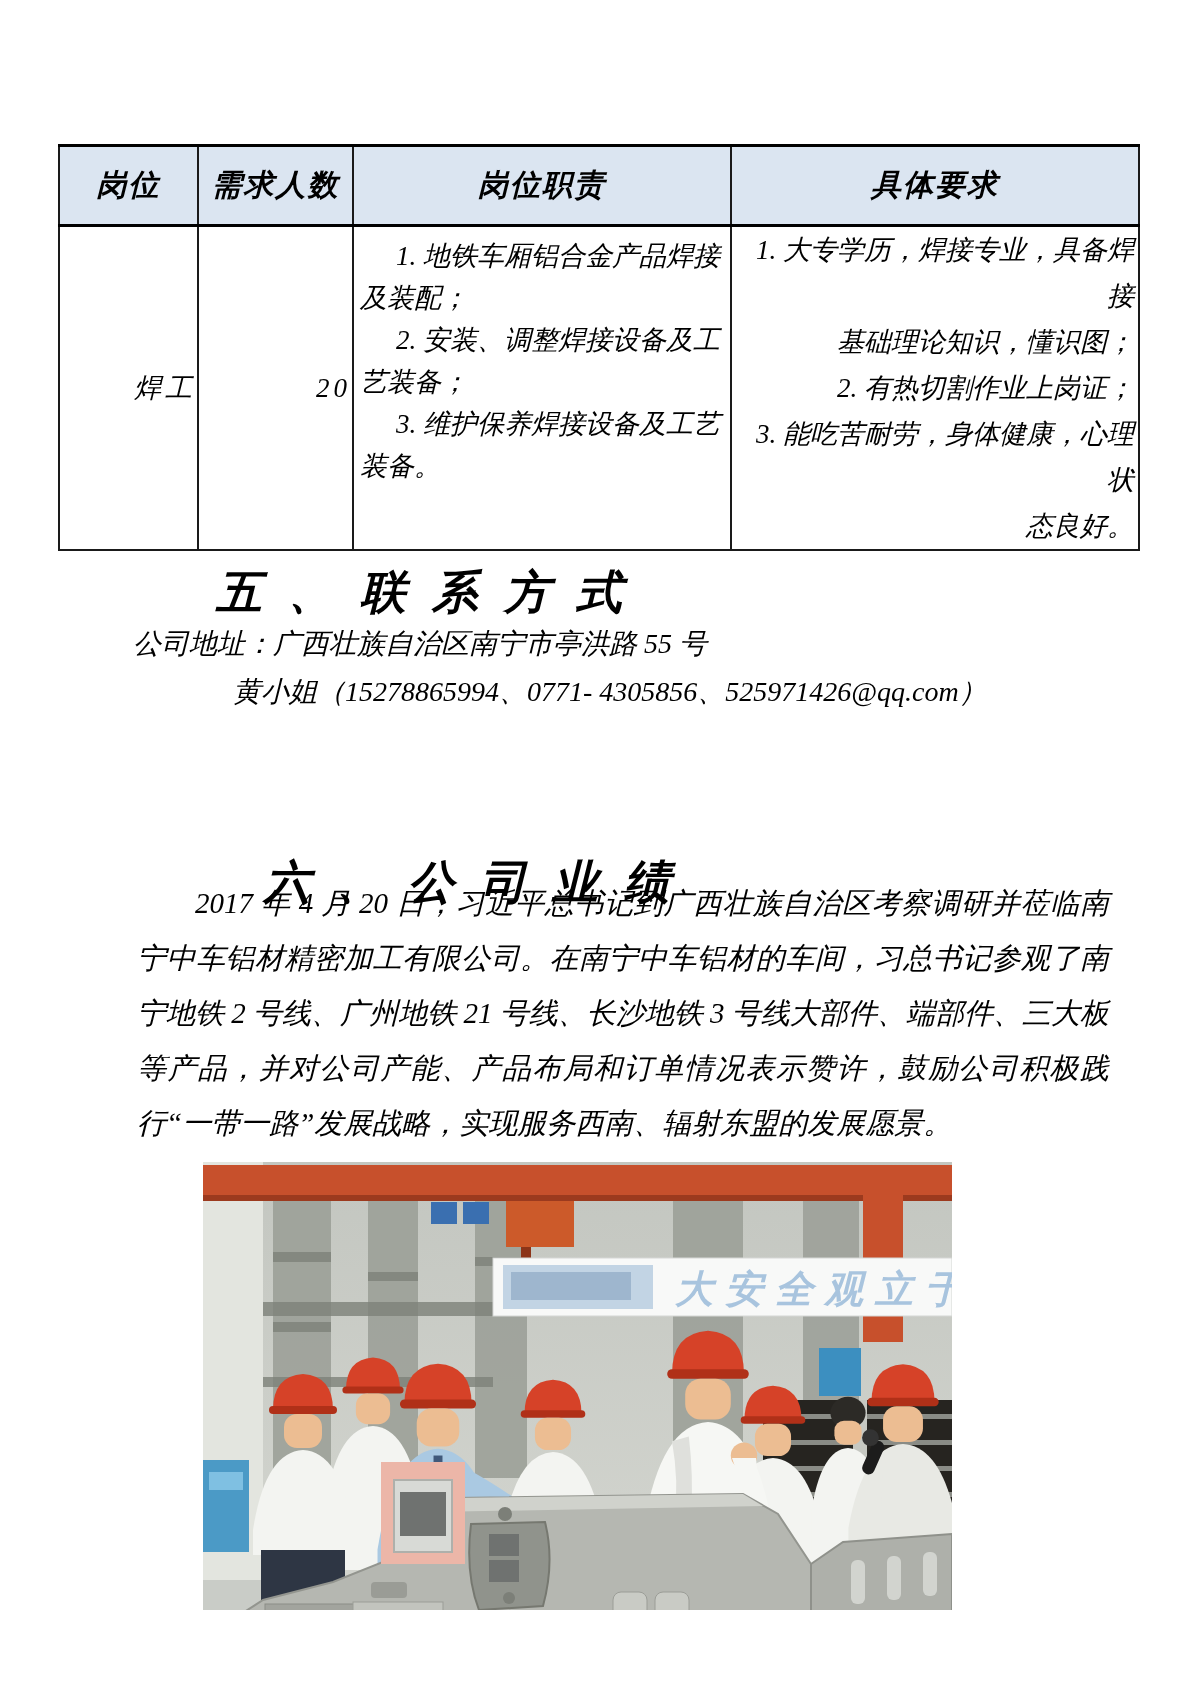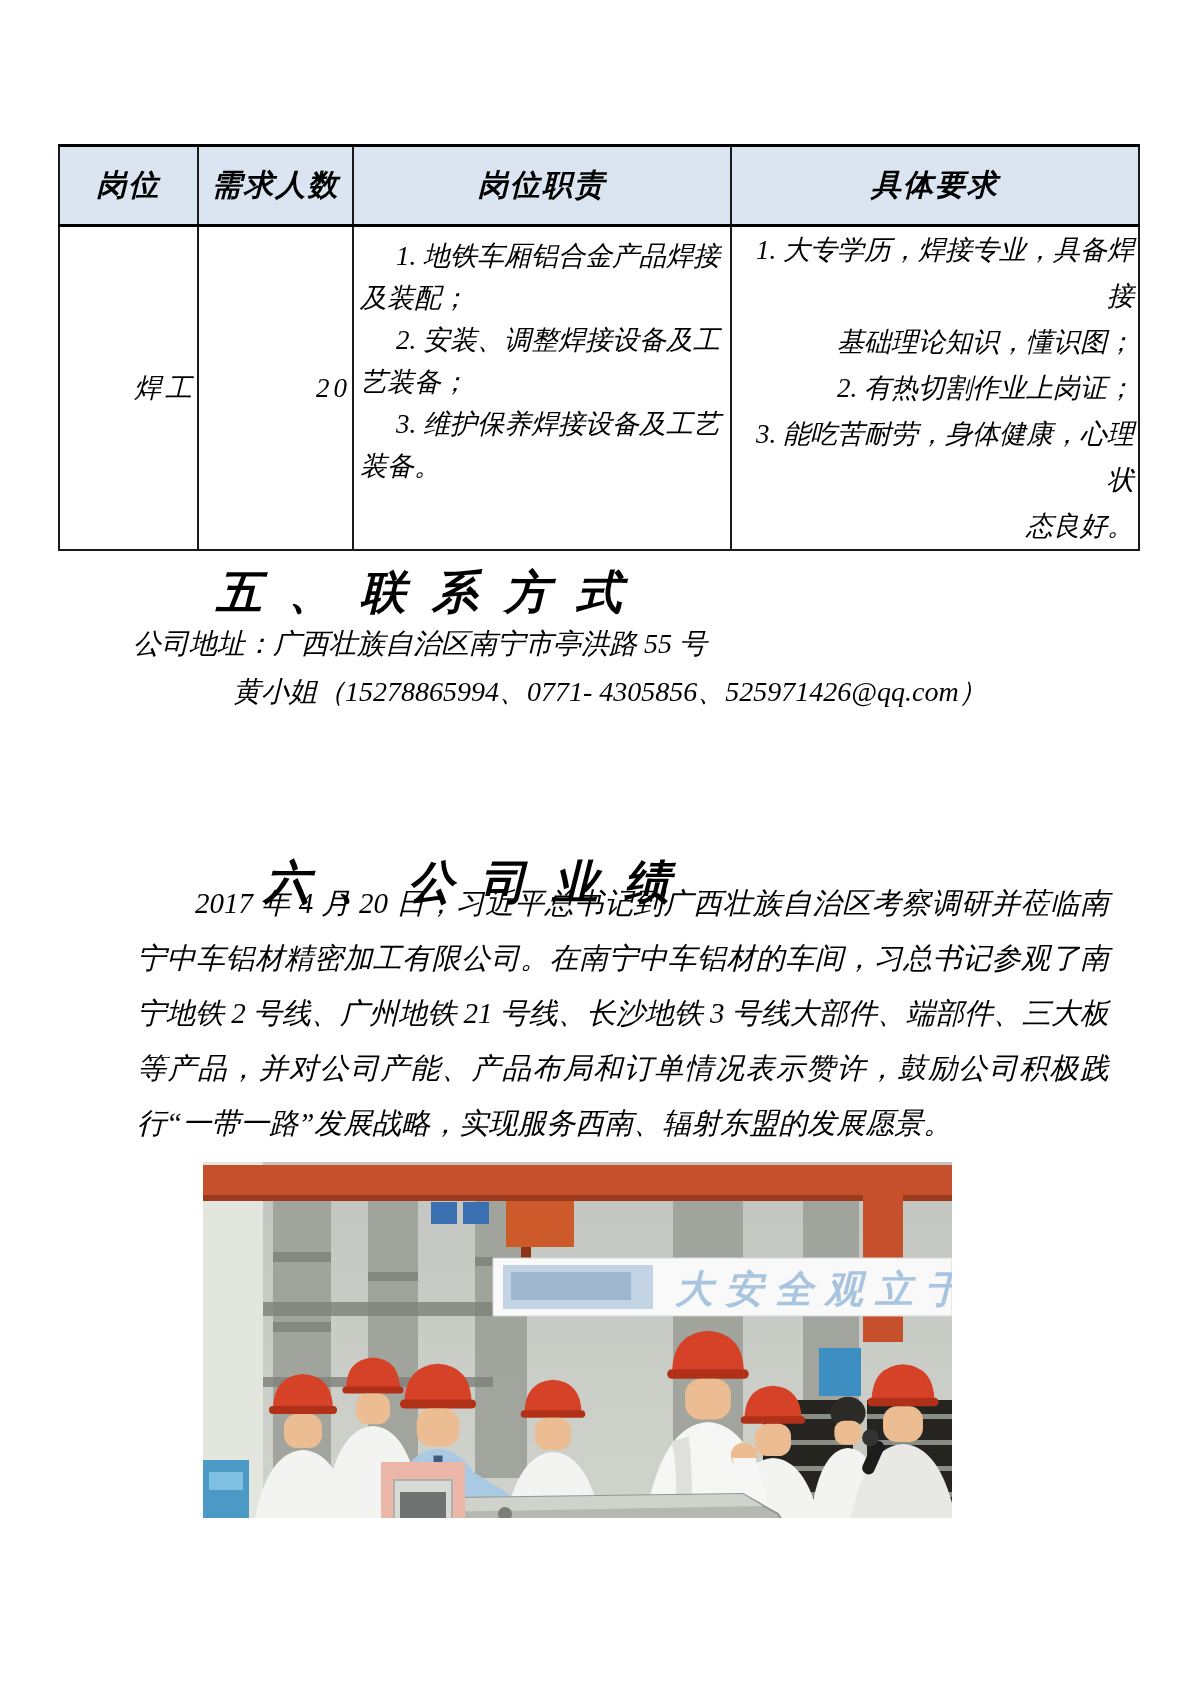--- a/index.html
+++ b/index.html
@@ -77,21 +77,21 @@
     position:absolute; top:864px; left:125px; width:972px;
     font-size:29px; line-height:55px;
     text-indent:58px;
     text-align:justify;
     margin:12px;
   }
 
   
   .photo{
     position:absolute; top:1162px; left:203px;
-    width:749px; height:356px;
+    width:749px; height:448px;
     overflow:hidden;
   }
   .photo svg{ display:block; }
 </style>
 </head>
 <body>
 
 <div class="page">
 
   <table class="jobs">

